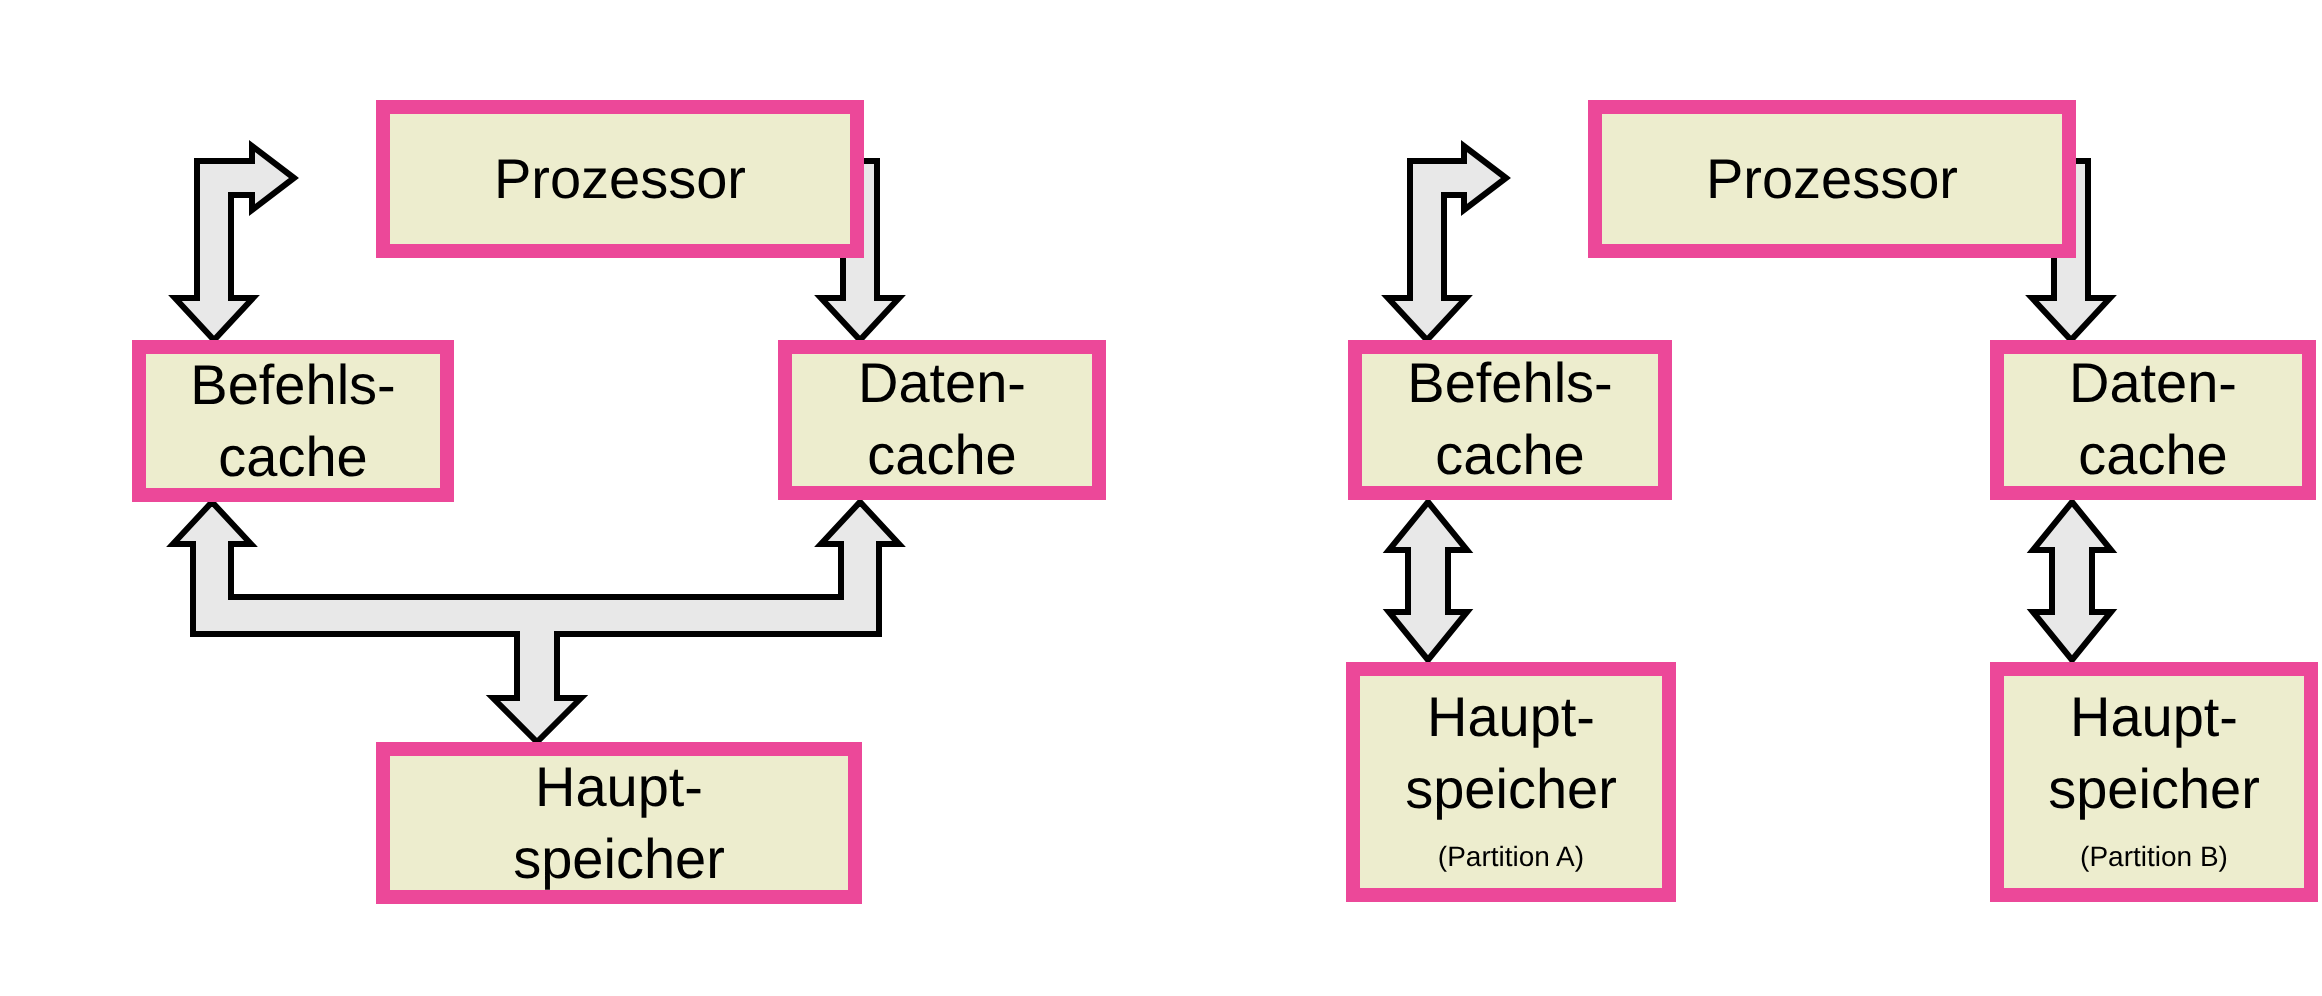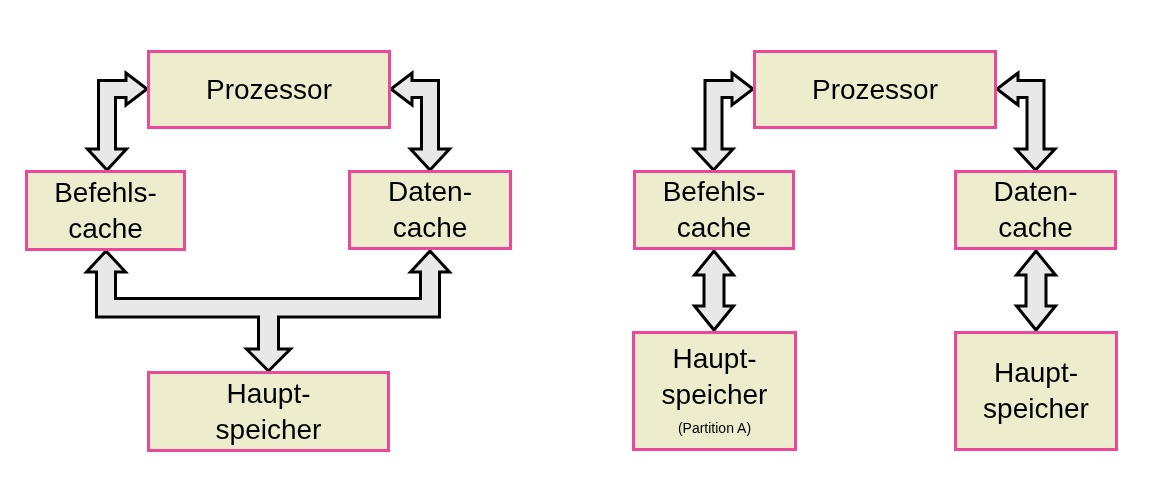--- a/index.html
+++ b/index.html
@@ -26,27 +26,28 @@
     fill: #e8e8e8;
     stroke: #000000;
     stroke-width: 3;
     stroke-linejoin: miter;
     stroke-miterlimit: 10;
   }
   .box {
     position: absolute;
     box-sizing: border-box;
     background: #ededce;
-    border: 3px solid #ec4899;
+    border: 7px solid #ec4899;
     display: flex;
     flex-direction: column;
     align-items: center;
     justify-content: center;
     text-align: center;
     color: #000000;
+    margin-left: 41px;
   }
   .box .label-line {
     font-size: 28px;
     line-height: 36px;
     white-space: nowrap;
   }
   .box .note-line {
     font-size: 14px;
     line-height: 26px;
     margin-top: 2px;
@@ -110,15 +111,16 @@
 
   <div class="box" style="left:632px; top:331px; width:165px; height:120px;">
     <span class="label-line">Haupt-</span>
     <span class="label-line">speicher</span>
     <span class="note-line">(Partition A)</span>
   </div>
 
   <div class="box" style="left:954px; top:331px; width:164px; height:120px;">
     <span class="label-line">Haupt-</span>
     <span class="label-line">speicher</span>
+    <span class="note-line">(Partition B)</span>
   </div>
 
 </div>
 
 </body></html>

